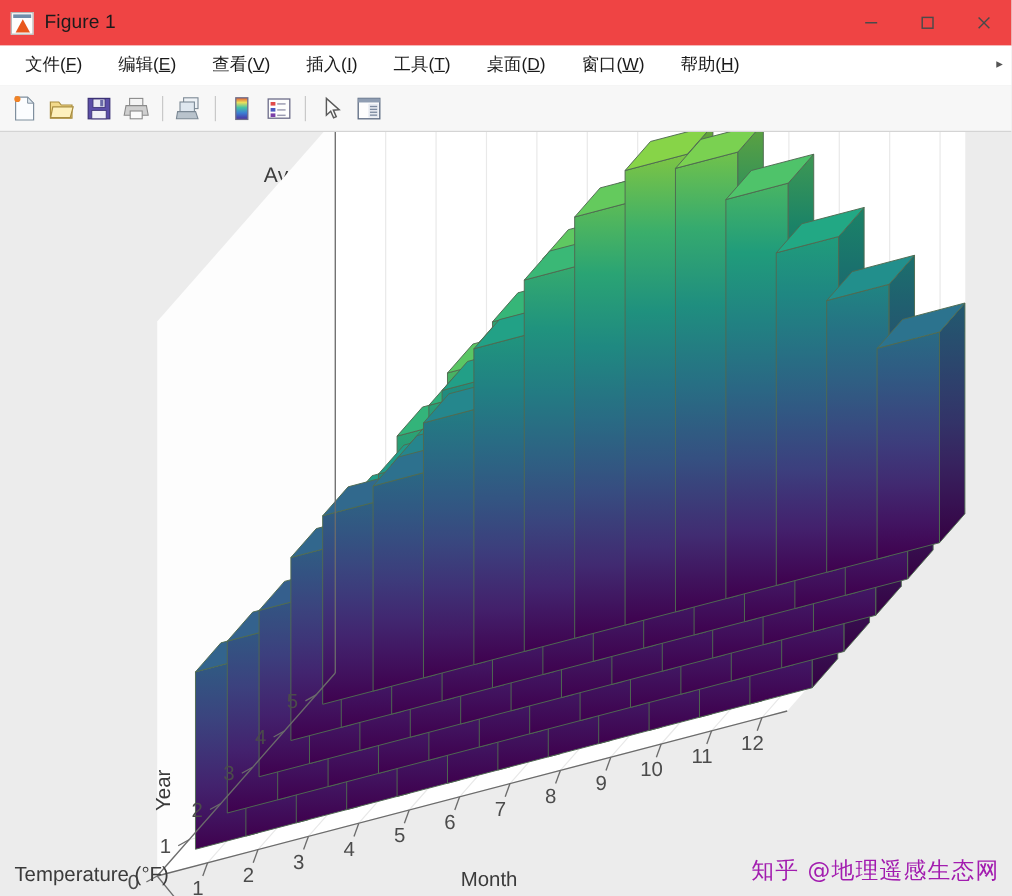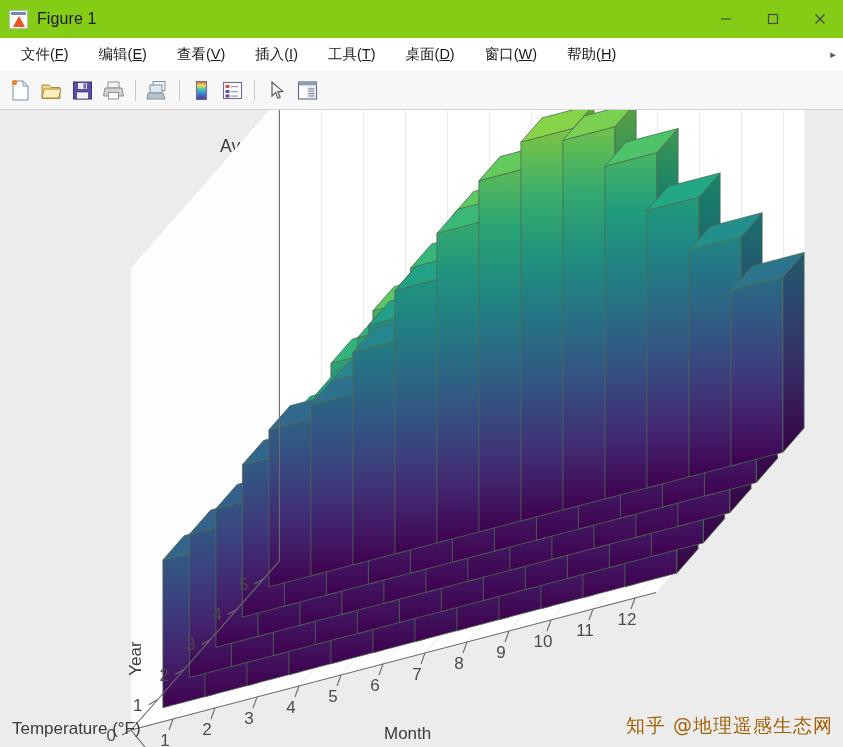--- a/index.html
+++ b/index.html
@@ -7,21 +7,21 @@
     width:843px;height:747px;overflow:hidden;
     background:#ececec;
     font-family:"Liberation Sans","DejaVu Sans",sans-serif;
     -webkit-font-smoothing:antialiased;
   }
   .window{position:relative;width:843px;height:747px;background:#ececec;}
 
   
   .titlebar{
     position:absolute;left:0;top:0;width:843px;height:38px;
-    background:#84cc16;display:flex;align-items:center;
+    background:#ef4444;display:flex;align-items:center;
   }
   .app-icon{
     width:19px;height:19px;margin-left:9px;margin-right:9px;
     border:1px solid #b9b9b9;background:#fdfdfd;
     position:relative;flex:none;box-sizing:border-box;
   }
   .app-icon:before{
     content:"";position:absolute;left:1px;top:1px;right:1px;height:3px;
     background:#6f8dab;
   }
@@ -81,21 +81,21 @@
   
   .stage{position:absolute;left:0;top:0;width:843px;height:637px;}
   .stage svg{position:absolute;left:0;top:0;}
 
   .axtick{font-size:17px;fill:#4b4b4b;font-family:"Liberation Sans",sans-serif;}
   .axname{font-size:17px;fill:#3b3b3b;font-family:"Liberation Sans",sans-serif;}
 
   
   .watermark{
     position:absolute;right:10px;bottom:8px;
-    font-size:19px;color:#a16207;letter-spacing:1px;
+    font-size:19px;color:#a21caf;letter-spacing:1px;
     font-family:"DejaVu Sans",sans-serif;white-space:nowrap;
   }
 </style>
 </head>
 <body>
 
 <div class="window">
 
   <div class="titlebar">
     <div class="app-icon"></div>

